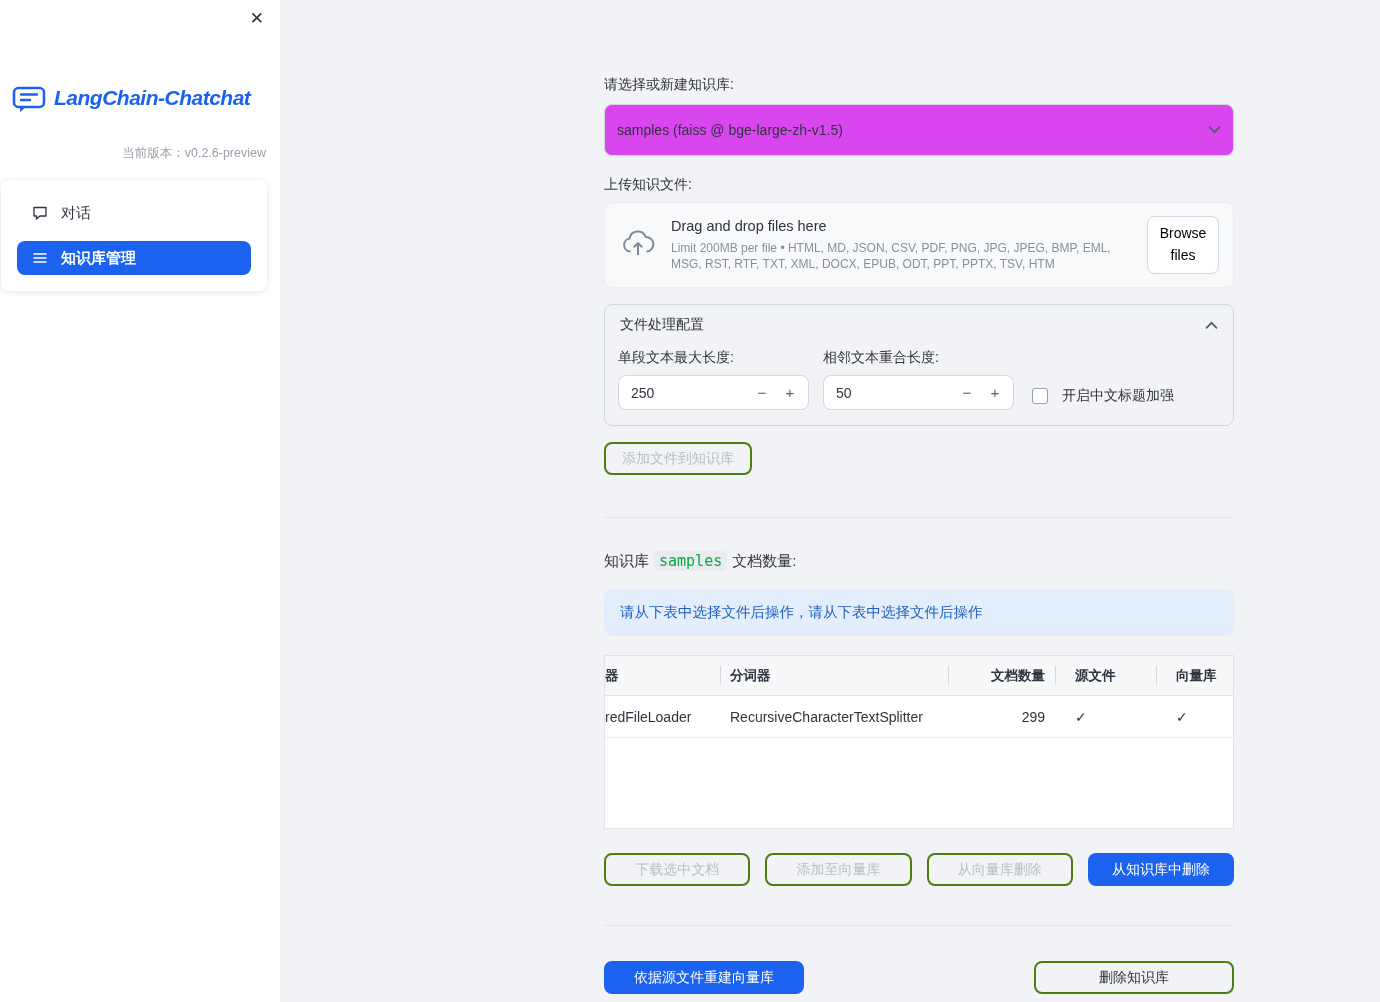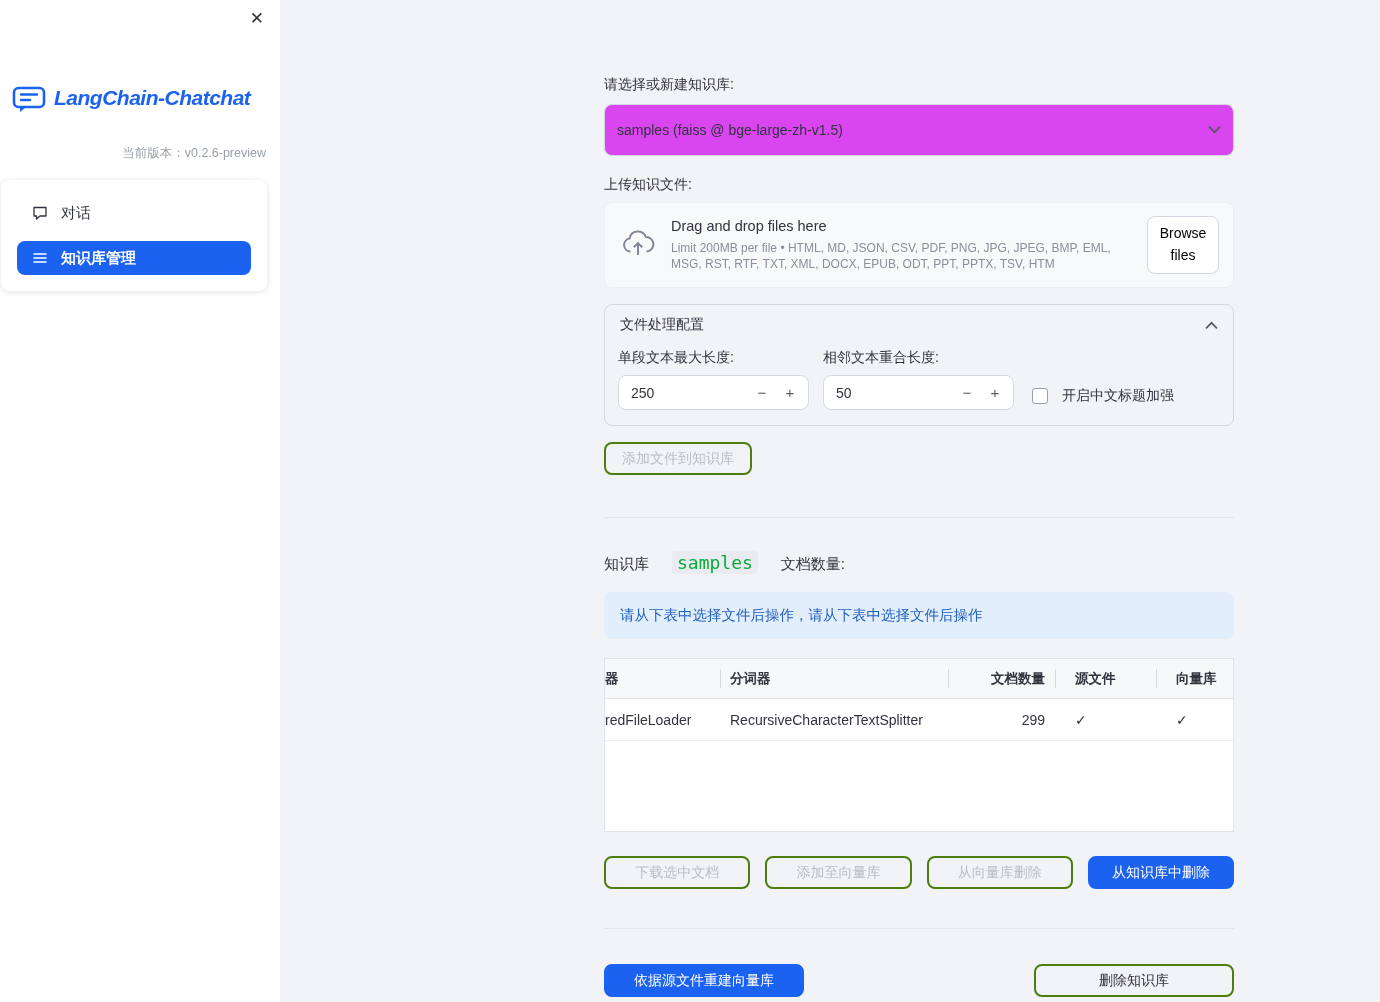--- a/index.html
+++ b/index.html
@@ -53,22 +53,22 @@
 
   .btn { height:33px; border-radius:8px; font-size:14px; padding:0 16px; border:2px solid #4d7c0f;
     background:transparent; color:#31333f; cursor:pointer; font-family:inherit; white-space:nowrap; }
   .btn.disabled { color:#b9bdc5; cursor:default; }
   .btn.primary { background:#1b62f0; border-color:#1b62f0; color:#fff; }
 
   hr.rule { border:none; border-top:1px solid #e3e5ea; margin:42px 0 0 0; }
   hr.rule2 { border:none; border-top:1px solid #e3e5ea; margin:39px 0 0 0; }
 
   .kb-files-line { margin-top:34px; font-size:15px; }
-  .kb-code { font-family:"DejaVu Sans Mono","Liberation Mono",monospace; font-size:18px; color:#09ab3b;
-    background:#e9ebf0; border-radius:4px; padding:1px 5px; margin:0 23px; }
+  .kb-code { font-family:"DejaVu Sans Mono","Liberation Mono",monospace; font-size:15px; color:#09ab3b;
+    background:#e9ebf0; border-radius:4px; padding:1px 5px; margin:0 5px; }
 
   .info-box { margin-top:18px; height:47px; background:#e3eefc; border-radius:8px;
     display:flex; align-items:center; padding:0 16px; font-size:14.5px; color:#1e5fbf; }
 
   .table { margin-top:19px; height:174px; background:#fff; border:1px solid #e1e3e8; overflow:hidden; }
   .t-header { display:grid; grid-template-columns:115px 228px 107px 101px 77px; height:40px; background:#f7f8fa; border-bottom:1px solid #e1e3e8; }
   .t-header .cell { display:flex; align-items:center; padding:0 10px; font-size:13.5px; font-weight:600; position:relative; overflow:hidden; white-space:nowrap; }
   .t-header .cell + .cell::before { content:""; position:absolute; left:0; top:10px; bottom:10px; width:1px; background:#d8dade; }
   .t-row { display:grid; grid-template-columns:115px 228px 107px 101px 77px; height:42px; border-bottom:1px solid #eceef2; cursor:pointer; }
   .t-row .cell { display:flex; align-items:center; padding:0 10px; font-size:14px; overflow:hidden; white-space:nowrap; }

